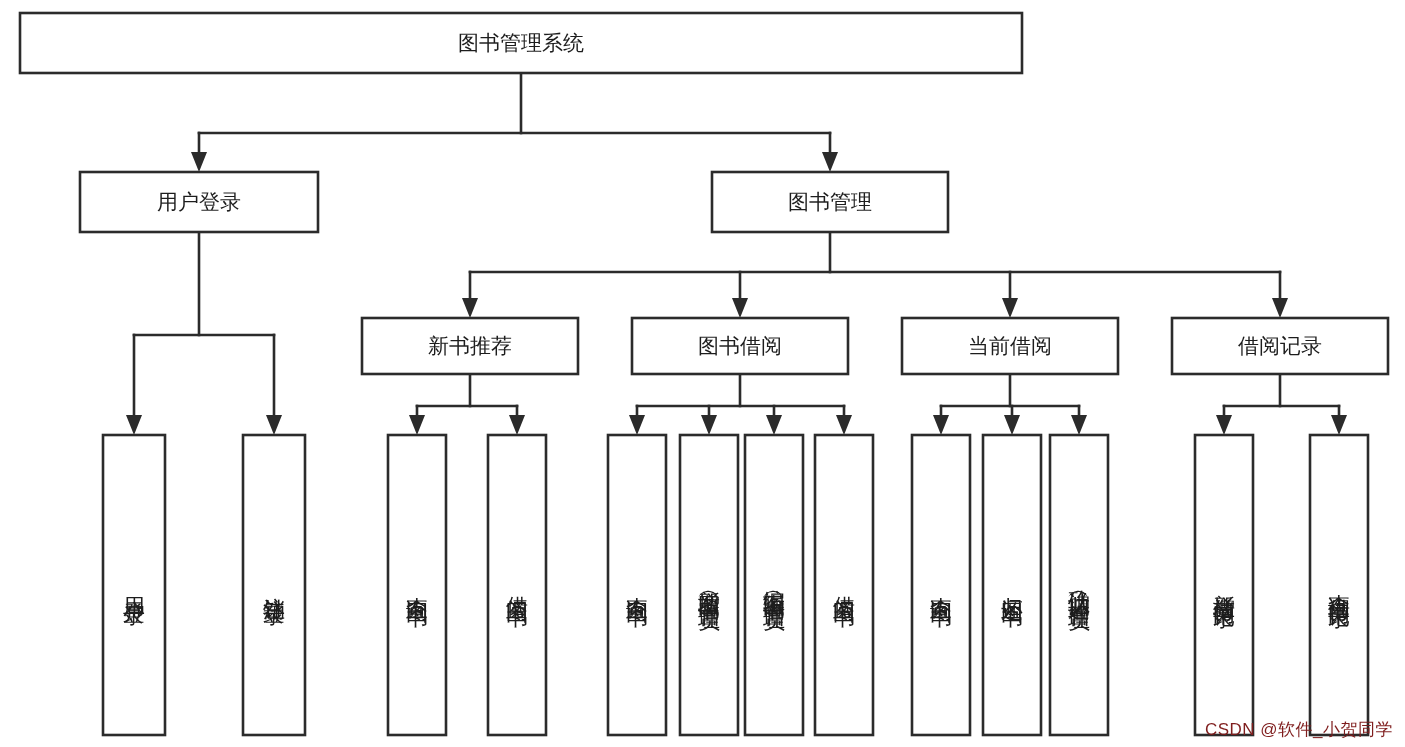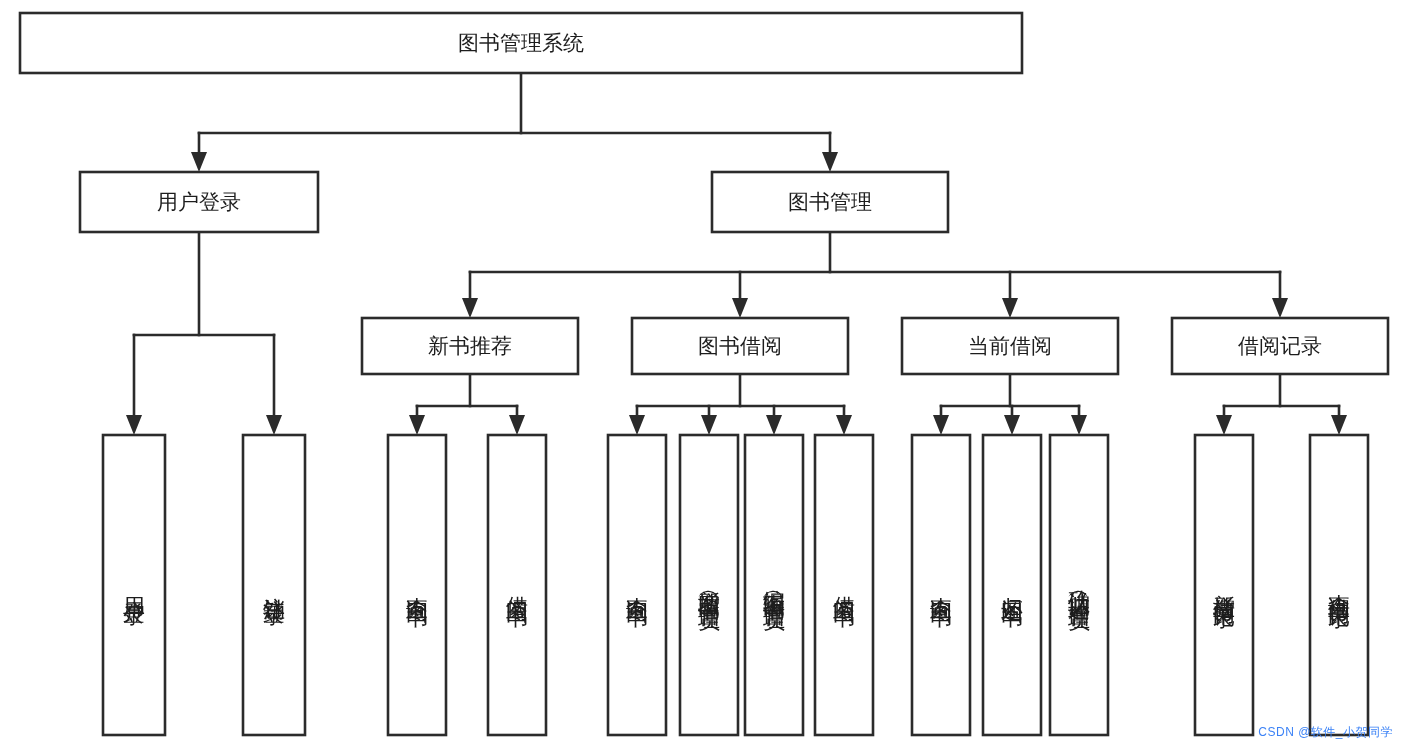--- a/index.html
+++ b/index.html
@@ -64,22 +64,22 @@
     letter-spacing: 3px;
     color: #1d1d1d;
     white-space: nowrap;
     text-align: center;
   }
   .watermark {
     position: absolute;
     right: 12px;
     bottom: 6px;
     font-family: "Liberation Sans", "DejaVu Sans", sans-serif;
-    font-size: 12px;
-    color: #3b82f6;
+    font-size: 17px;
+    color: #7f1d1d;
     letter-spacing: 0.5px;
     white-space: nowrap;
   }
 </style>
 </head>
 <body>
 
 <div id="diagram-root">
   <svg id="tree-svg" viewBox="0 0 1405 747">
     <g id="connectors-layer">

